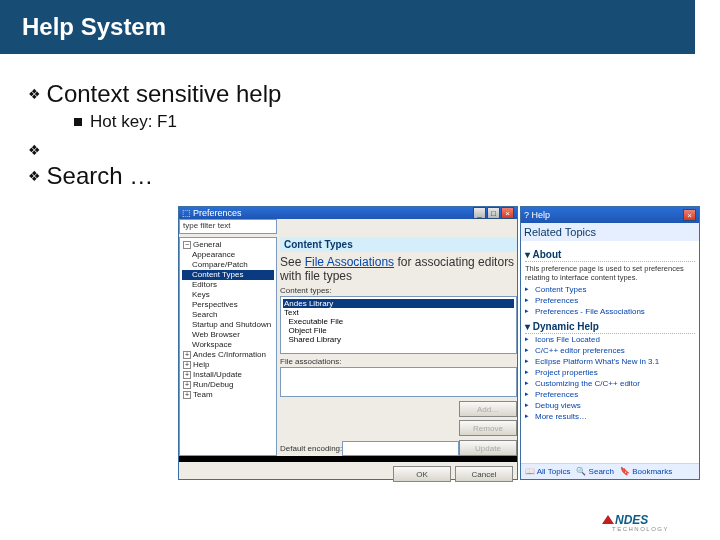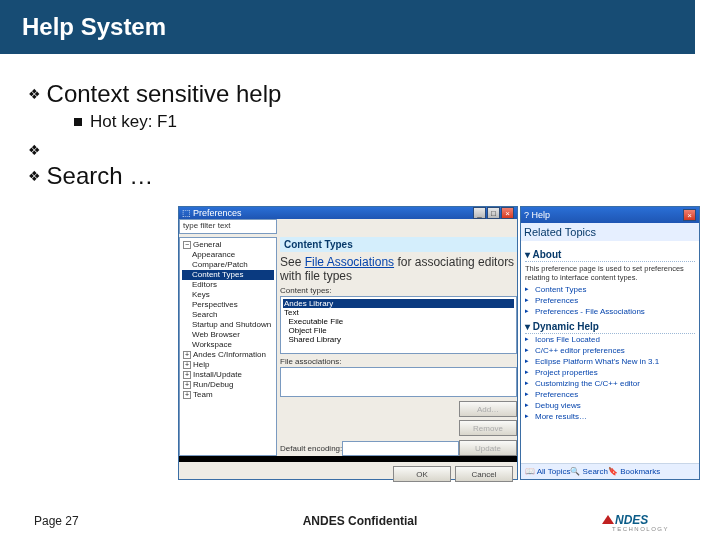--- a/index.html
+++ b/index.html
@@ -40,21 +40,21 @@
   .btn.dis{color:#aaa}
   .lbl{font-size:8px;color:#333;margin:3px 0 1px}
   .combo{height:15px;border:1px solid #7a9ac0;background:#fff;display:flex;align-items:center;padding:0 3px;font-size:8px;color:#999}
   .bottombar{border-top:6px solid #000000;padding:4px;display:flex;justify-content:flex-end;gap:4px}
   .help-body{flex:1;background:#fff;padding:4px;display:flex;flex-direction:column}
   .help-sec{color:#083a6a;font-weight:bold;font-size:10px;border-bottom:1px dotted #9cb8d6;padding:1px 0;margin-top:3px}
   .help-banner{background:#e6efff;color:#083a6a;font-size:11px;font-weight:normal;padding:3px;margin:-4px -4px 4px -4px}
   .help-small{font-size:7.5px;color:#333;margin:2px 0}
   .help-link{font-size:8px;color:#0645ad;padding:1px 0 1px 10px;position:relative}
   .help-link::before{content:"▸";position:absolute;left:0;color:#0645ad;font-size:7px}
-  .help-footer{border-top:1px solid #c8d6e8;margin:4px -4px -4px -4px;padding:3px 4px;background:#e6efff;display:flex;font-size:8px;color:#0645ad}
+  .help-footer{border-top:1px solid #c8d6e8;margin:4px -4px -4px -4px;padding:3px 4px;background:#e6efff;display:flex;gap:6px;font-size:8px;color:#0645ad}
   .footer{position:absolute;left:0;bottom:12px;width:720px;display:flex;align-items:center;padding:0 34px;font-size:12px;color:#222}
   .footer .center{position:absolute;left:0;width:720px;text-align:center;font-weight:bold;font-size:12px}
   .logo{position:absolute;right:26px;bottom:8px;font-size:12px;font-weight:bold;color:#0b5c88;font-style:italic}
   .logo .caret{display:inline-block;width:0;height:0;border-left:6px solid transparent;border-right:6px solid transparent;border-bottom:9px solid #c02020;margin-right:1px;vertical-align:baseline}
   .logo small{display:block;font-size:6px;color:#888;font-weight:normal;letter-spacing:1.5px;font-style:normal;margin-top:-1px;margin-left:10px}
 </style>
 </head>
 <body>
 
 <div class="slide">
@@ -166,21 +166,17 @@
         <div class="spacer-v"></div>
         <div class="help-footer">
           <span>📖 <span>All Topics</span></span>
           <span>🔍 <span>Search</span></span>
           <span>🔖 <span>Bookmarks</span></span>
         </div>
       </div>
     </div>
   </div>
 
-  <div class="footer">
-    <span>Page 27</span>
-    <span class="center">ANDES Confidential</span>
-  </div>
   <div class="logo">
     <span class="caret"></span><span>NDES</span>
     <small>TECHNOLOGY</small>
   </div>
 </div>
 
 </body></html>

